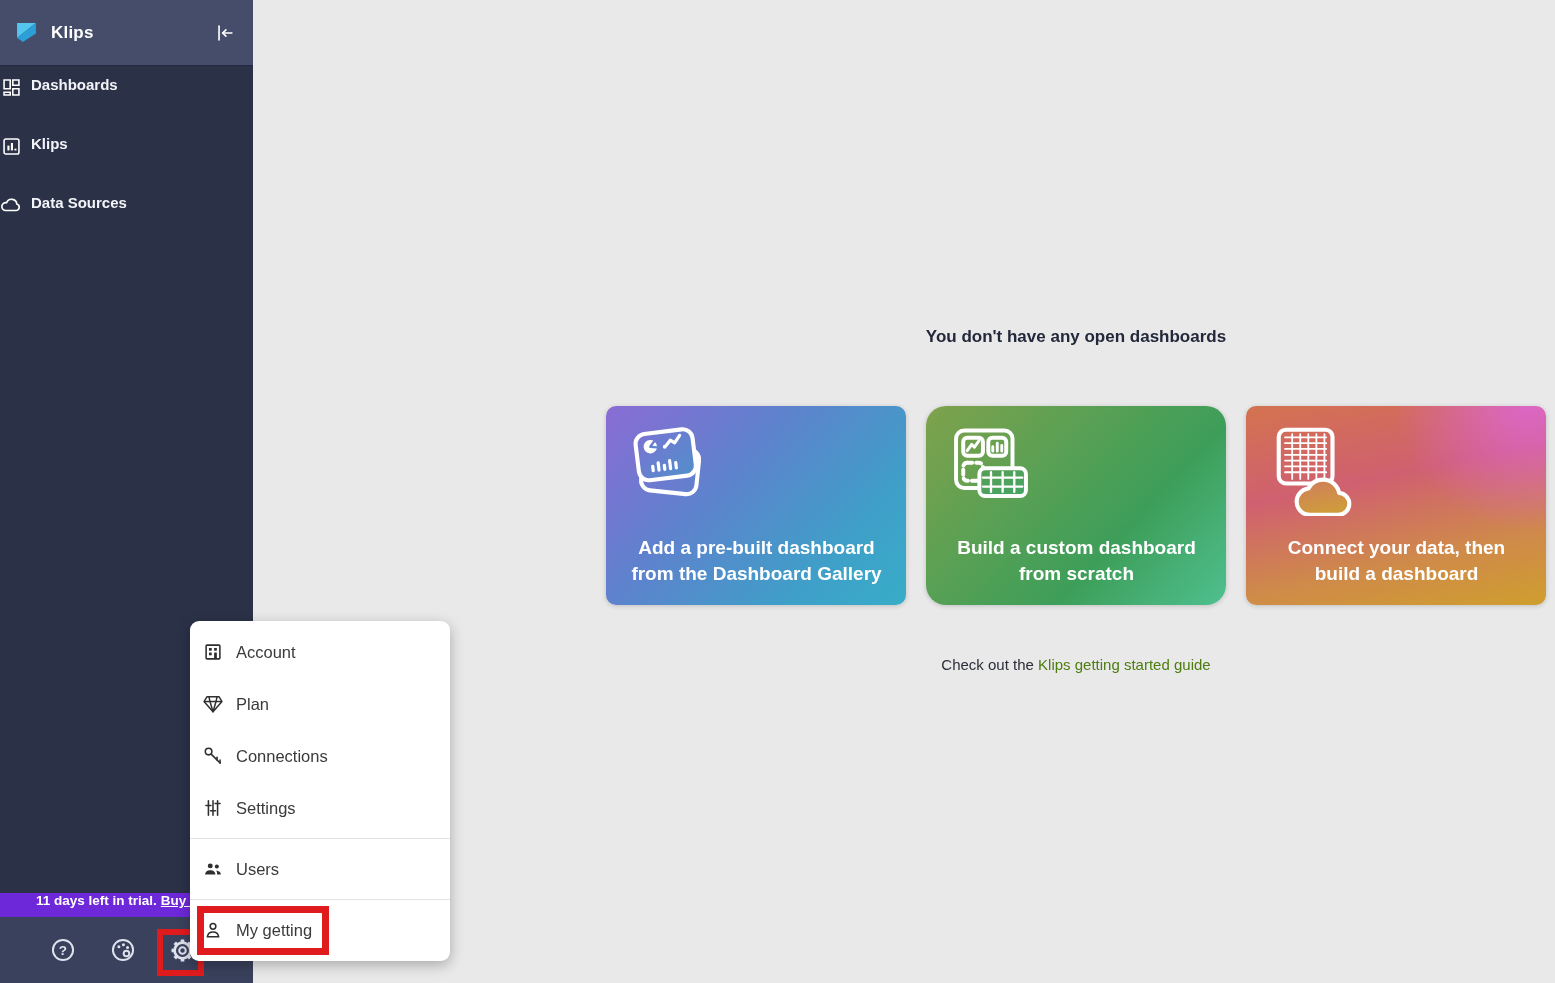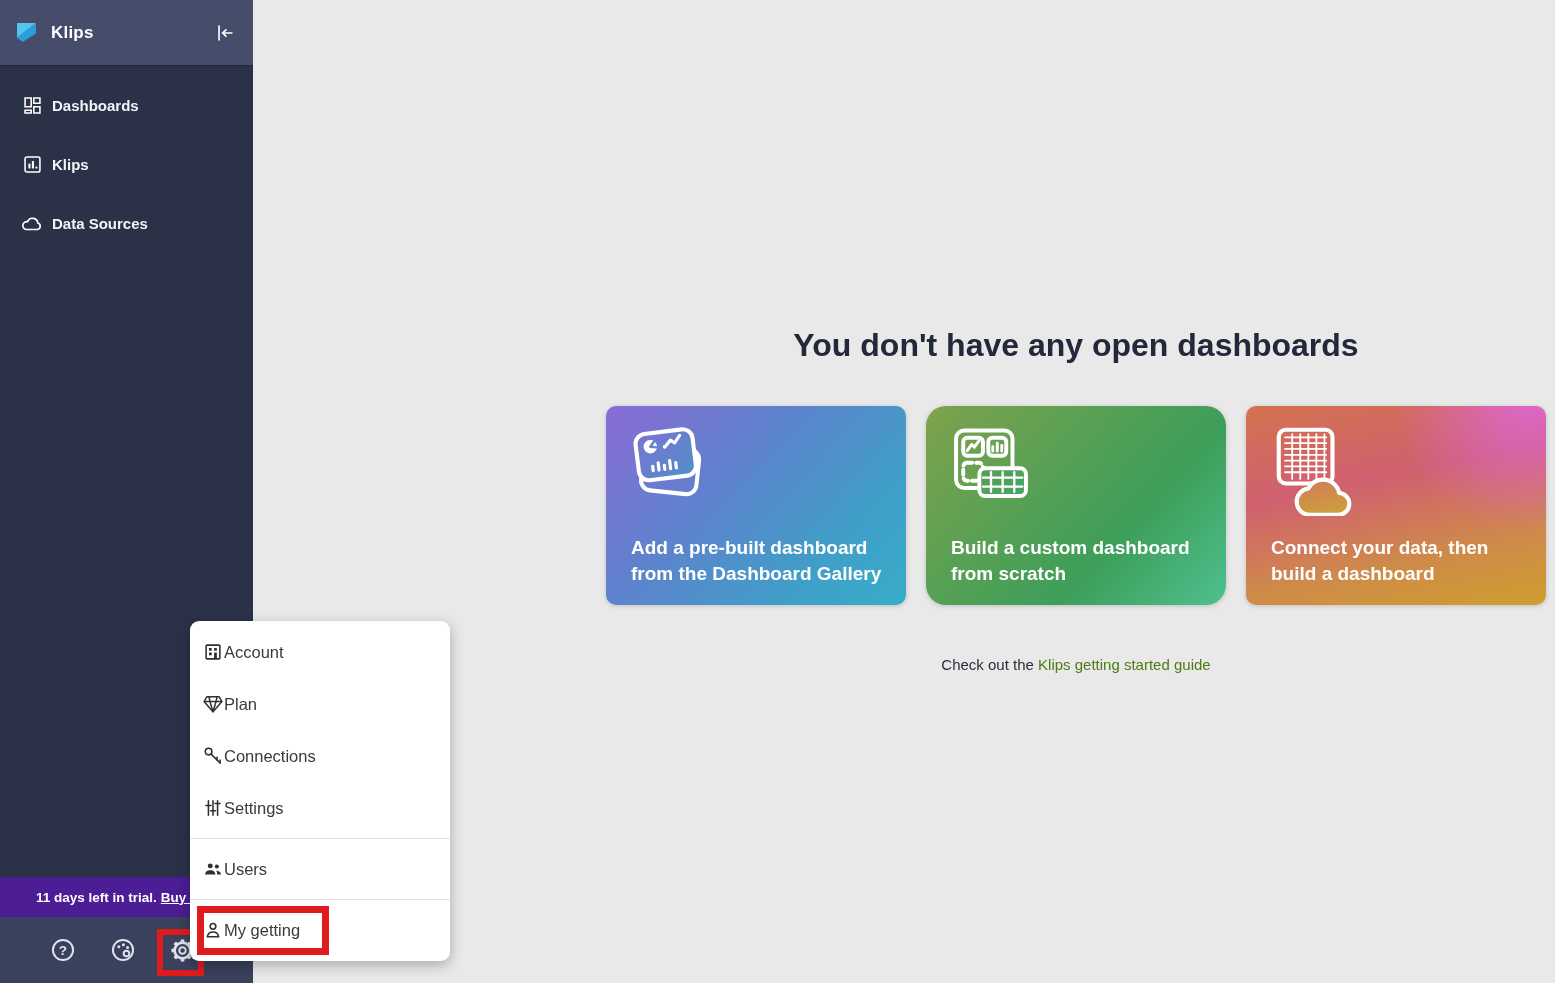--- a/index.html
+++ b/index.html
@@ -9,56 +9,56 @@
   
   .sidebar { position:absolute; left:0; top:0; width:253px; height:983px;
              background:#2b3147; z-index:1; }
   .sidebar-header { height:66px; background:#454d6b; display:flex; align-items:center;
                     padding:0 15px; border-bottom:1px solid #232941; }
   .logo-mark { width:23px; height:23px; flex:0 0 auto; }
   .logo-text { color:#ffffff; font-size:17px; font-weight:700; margin-left:13px; letter-spacing:.2px; }
   .collapse-btn { margin-left:auto; width:26px; height:26px; display:flex; align-items:center;
                   justify-content:center; cursor:pointer; background:none; border:none; }
   .nav { padding-top:10px; }
-  .nav-item { height:59px; display:flex; align-items:center; padding-left:13px;
-              color:#f2f4f9; font-size:15px; font-weight:600; cursor:pointer;margin-left:8px; }
+  .nav-item { height:59px; display:flex; 
+              color:#f2f4f9; font-size:15px; font-weight:600; cursor:pointer; }
   .nav-item .nicon { width:22px; height:22px; margin-right:9px; display:flex; align-items:center; justify-content:center; }
 
   
-  .trial-banner { position:absolute; left:0; bottom:66px; width:253px; height:40px;
-                  background:#4c1d95; color:#ffffff; font-size:13.5px; font-weight:600;
-                  display:flex; align-items:center; justify-content:center; white-space:nowrap; }
+  .trial-banner { position:absolute; left:0; bottom:66px; width:253px; height:24px;
+                  background:#6d28d9; color:#ffffff; font-size:13.5px; font-weight:600;
+                  display:flex; align-items:flex-start; justify-content:center; white-space:nowrap; }
   .trial-banner b { font-weight:700; text-decoration:underline; margin-left:4px; cursor:pointer; }
   .sidebar-footer { position:absolute; left:0; bottom:0; width:253px; height:66px;
                     background:#3a415c; display:flex; align-items:center; justify-content:center; gap:30px;
                     padding-right:8px; }
   .footer-icon-btn { width:30px; height:30px; display:flex; align-items:center; justify-content:center;
                      background:none; border:none; cursor:pointer; }
 
   
   .popup-menu { position:absolute; left:190px; top:621px; width:260px; background:#ffffff;
                 border-radius:9px; box-shadow:0 4px 14px rgba(0,0,0,.28); z-index:10; padding:5px 0; }
-  .menu-item { height:52px; display:flex; align-items:center; padding:0 12px; 
+  .menu-item { height:52px; display:flex; align-items:center; padding:0 12px; gap:12px;
                color:#3a3a3a; font-size:16.5px; cursor:pointer; }
   .menu-item .micon { width:22px; height:22px; display:flex; align-items:center; justify-content:center; }
   .menu-divider { height:1px; background:#e3e3e3; margin:4px 0; }
 
   
   .hl-gear { position:absolute; left:157px; top:929px; width:47px; height:47px;
              border:6px solid #e01b1e; z-index:5; pointer-events:none; }
   .hl-profile { position:absolute; left:197px; top:906px; width:132px; height:49px;
                 border:7px solid #e01b1e; z-index:20; pointer-events:none; }
 
   
   .empty-title { position:absolute; left:606px; top:327px; width:940px; text-align:center;
-                 font-size:32px; font-weight:600; color:#23283...;
+                 font-size:17px; font-weight:600; color:#23283...;
                  color:#23283a; }
   .cards { position:absolute; left:606px; top:406px; display:flex; gap:20px; }
   .card { width:300px; height:199px; border-radius:10px; position:relative; cursor:pointer;
-          box-shadow:0 1px 5px rgba(0,0,0,.18); }
+          box-shadow:0 1px 5px rgba(0,0,0,.18);text-align:center; }
   .card-1 { background:linear-gradient(133deg,#8a6cd4 0%,#5e82cd 38%,#3f9fc8 75%,#38adc9 100%); }
   .card-2 { background:linear-gradient(133deg,#7fa24c 0%,#55a055 40%,#3d9e59 65%,#4fc08f 100%);border-radius:20px; }
   .card-3 { background:radial-gradient(circle at 94% -4%, rgba(221,103,221,.85) 0%, rgba(221,103,221,0) 38%),
                        linear-gradient(168deg,#d3734f 0%,#d06070 38%,#cf8a4a 72%,#cf9e2e 100%); }
   .card-icon { position:absolute; left:22px; top:18px; }
   .card-label { position:absolute; left:25px; right:24px; bottom:18px; color:#ffffff;
                 font-size:19px; line-height:26px; font-weight:600; }
   .checkout-line { position:absolute; left:606px; top:656px; width:940px; text-align:center;
                    font-size:15px; color:#2b2e38; }
   .checkout-line a { color:#4d7c0f; text-decoration:none; cursor:pointer; }

